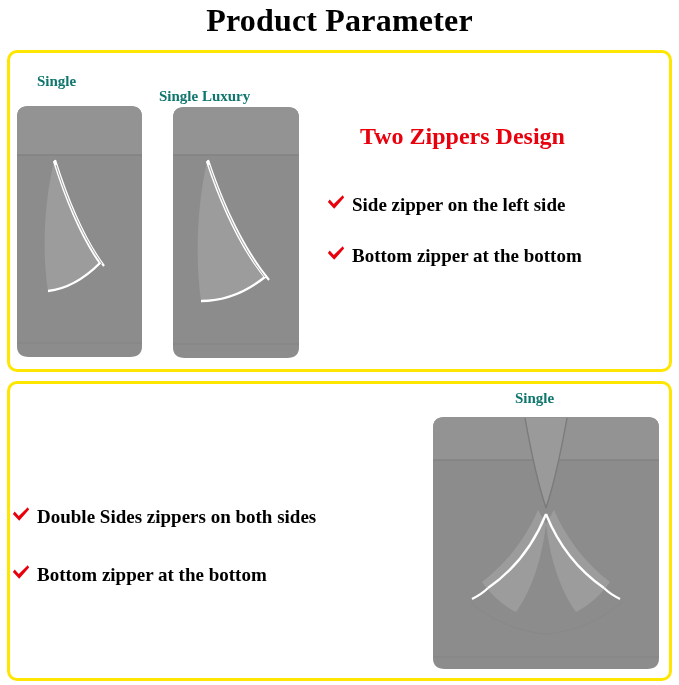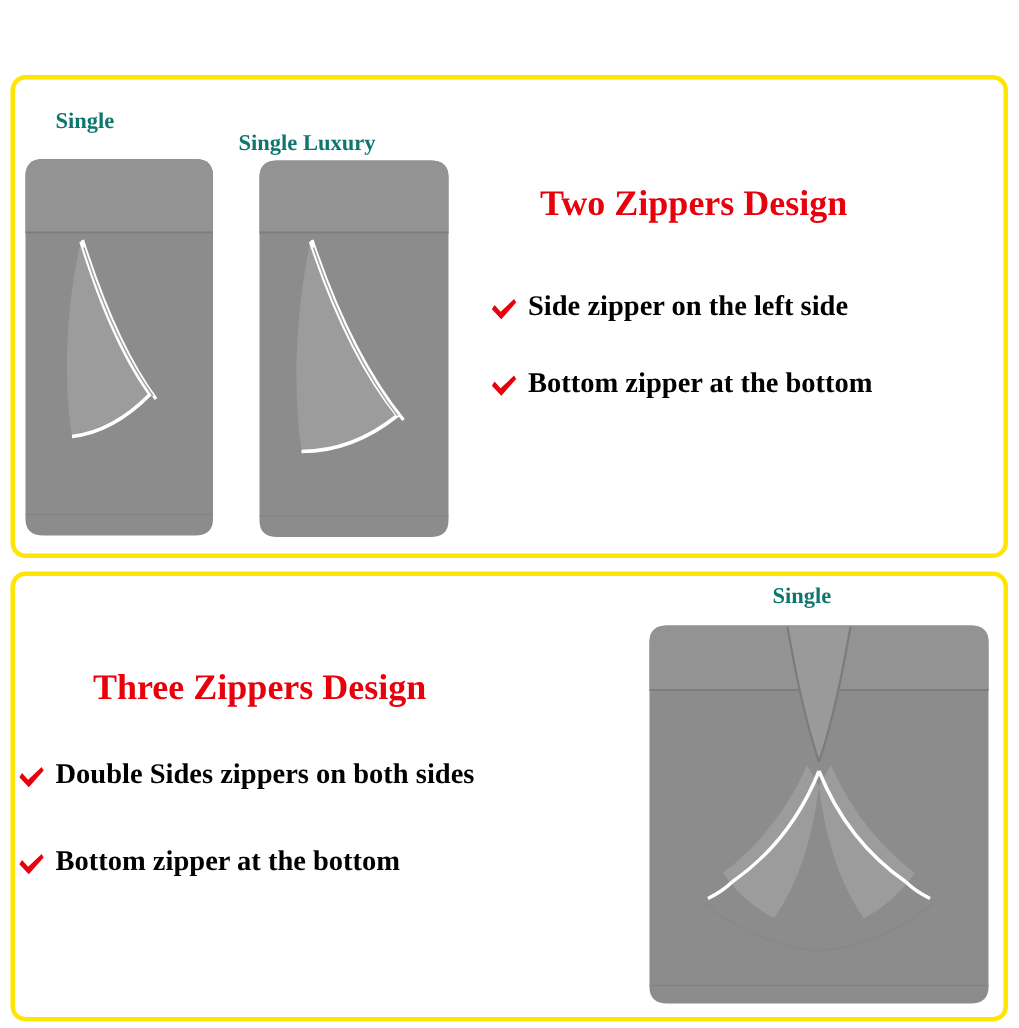--- a/index.html
+++ b/index.html
@@ -78,21 +78,21 @@
     color: #e8000d;
     white-space: nowrap;
   }
   #heading-two-zippers { left: 360px; top: 123px; }
   #heading-three-zippers { left: 62px; top: 446px; }
 
   
   .bullet-row {
     position: absolute;
     display: flex;
-    align-items: flex-end;
+    align-items: flex-start;
     gap: 7px;
     white-space: nowrap;
   }
   .check-icon {
     width: 18px;
     height: 18px;
     flex: 0 0 auto;
     display: block;
   }
   .bullet-text {
@@ -112,20 +112,21 @@
   }
   #bed-single        { left: 14px;  top: 103px; }
   #bed-single-luxury { left: 171px; top: 105px; }
   #bed-double        { left: 430px; top: 414px; }
 </style>
 </head>
 <body>
 
 <div class="page">
 
+  <div class="page-title">Product Parameter</div>
 
   <div class="panel" id="panel-top"></div>
 
   <div class="bed" id="bed-single">
     <svg width="130" height="257" viewBox="0 0 130 257" xmlns="http://www.w3.org/2000/svg">
 
       <path d="M3 14 Q3 3 15 3 L116 3 Q128 3 128 14 L128 243 Q128 254 116 254 L15 254 Q3 254 3 243 Z" fill="#8c8c8c"></path>
 
       <path d="M3 14 Q3 3 15 3 L116 3 Q128 3 128 14 L128 52 L3 52 Z" fill="#939393"></path>
       <line x1="3" y1="52" x2="128" y2="52" stroke="#7d7d7d" stroke-width="1.2"></line>
@@ -193,21 +194,20 @@
       <path d="M116 100 C128 130 148 156 174 174" fill="none" stroke="#ffffff" stroke-width="2.3"></path>
       <path d="M174 174 C178 178 184 182 190 185" fill="none" stroke="#ffffff" stroke-width="2.3"></path>
 
       <path d="M3 243 L229 243" stroke="#808080" stroke-width="1" opacity="0.6"></path>
       <path d="M40 188 C60 206 90 218 116 220 C142 218 172 206 192 188" fill="none" stroke="#868686" stroke-width="1" opacity="0.6"></path>
     </svg>
   </div>
 
   <div class="bed-label" id="label-double">Single</div>
 
-  <div class="red-heading" id="heading-three-zippers">Three Zippers Design</div>
 
   <div class="bullet-row" id="bullet-double-sides">
     <svg class="check-icon" viewBox="0 0 20 20">
       <path d="M1 9 L3 6 L7.5 11 L17.5 1.5 L19 4 L8 16.5 Z" fill="#e8000d"></path>
     </svg>
     <span class="bullet-text">Double Sides zippers on both sides</span>
   </div>
 
   <div class="bullet-row" id="bullet-bottom-zipper-2">
     <svg class="check-icon" viewBox="0 0 20 20">

